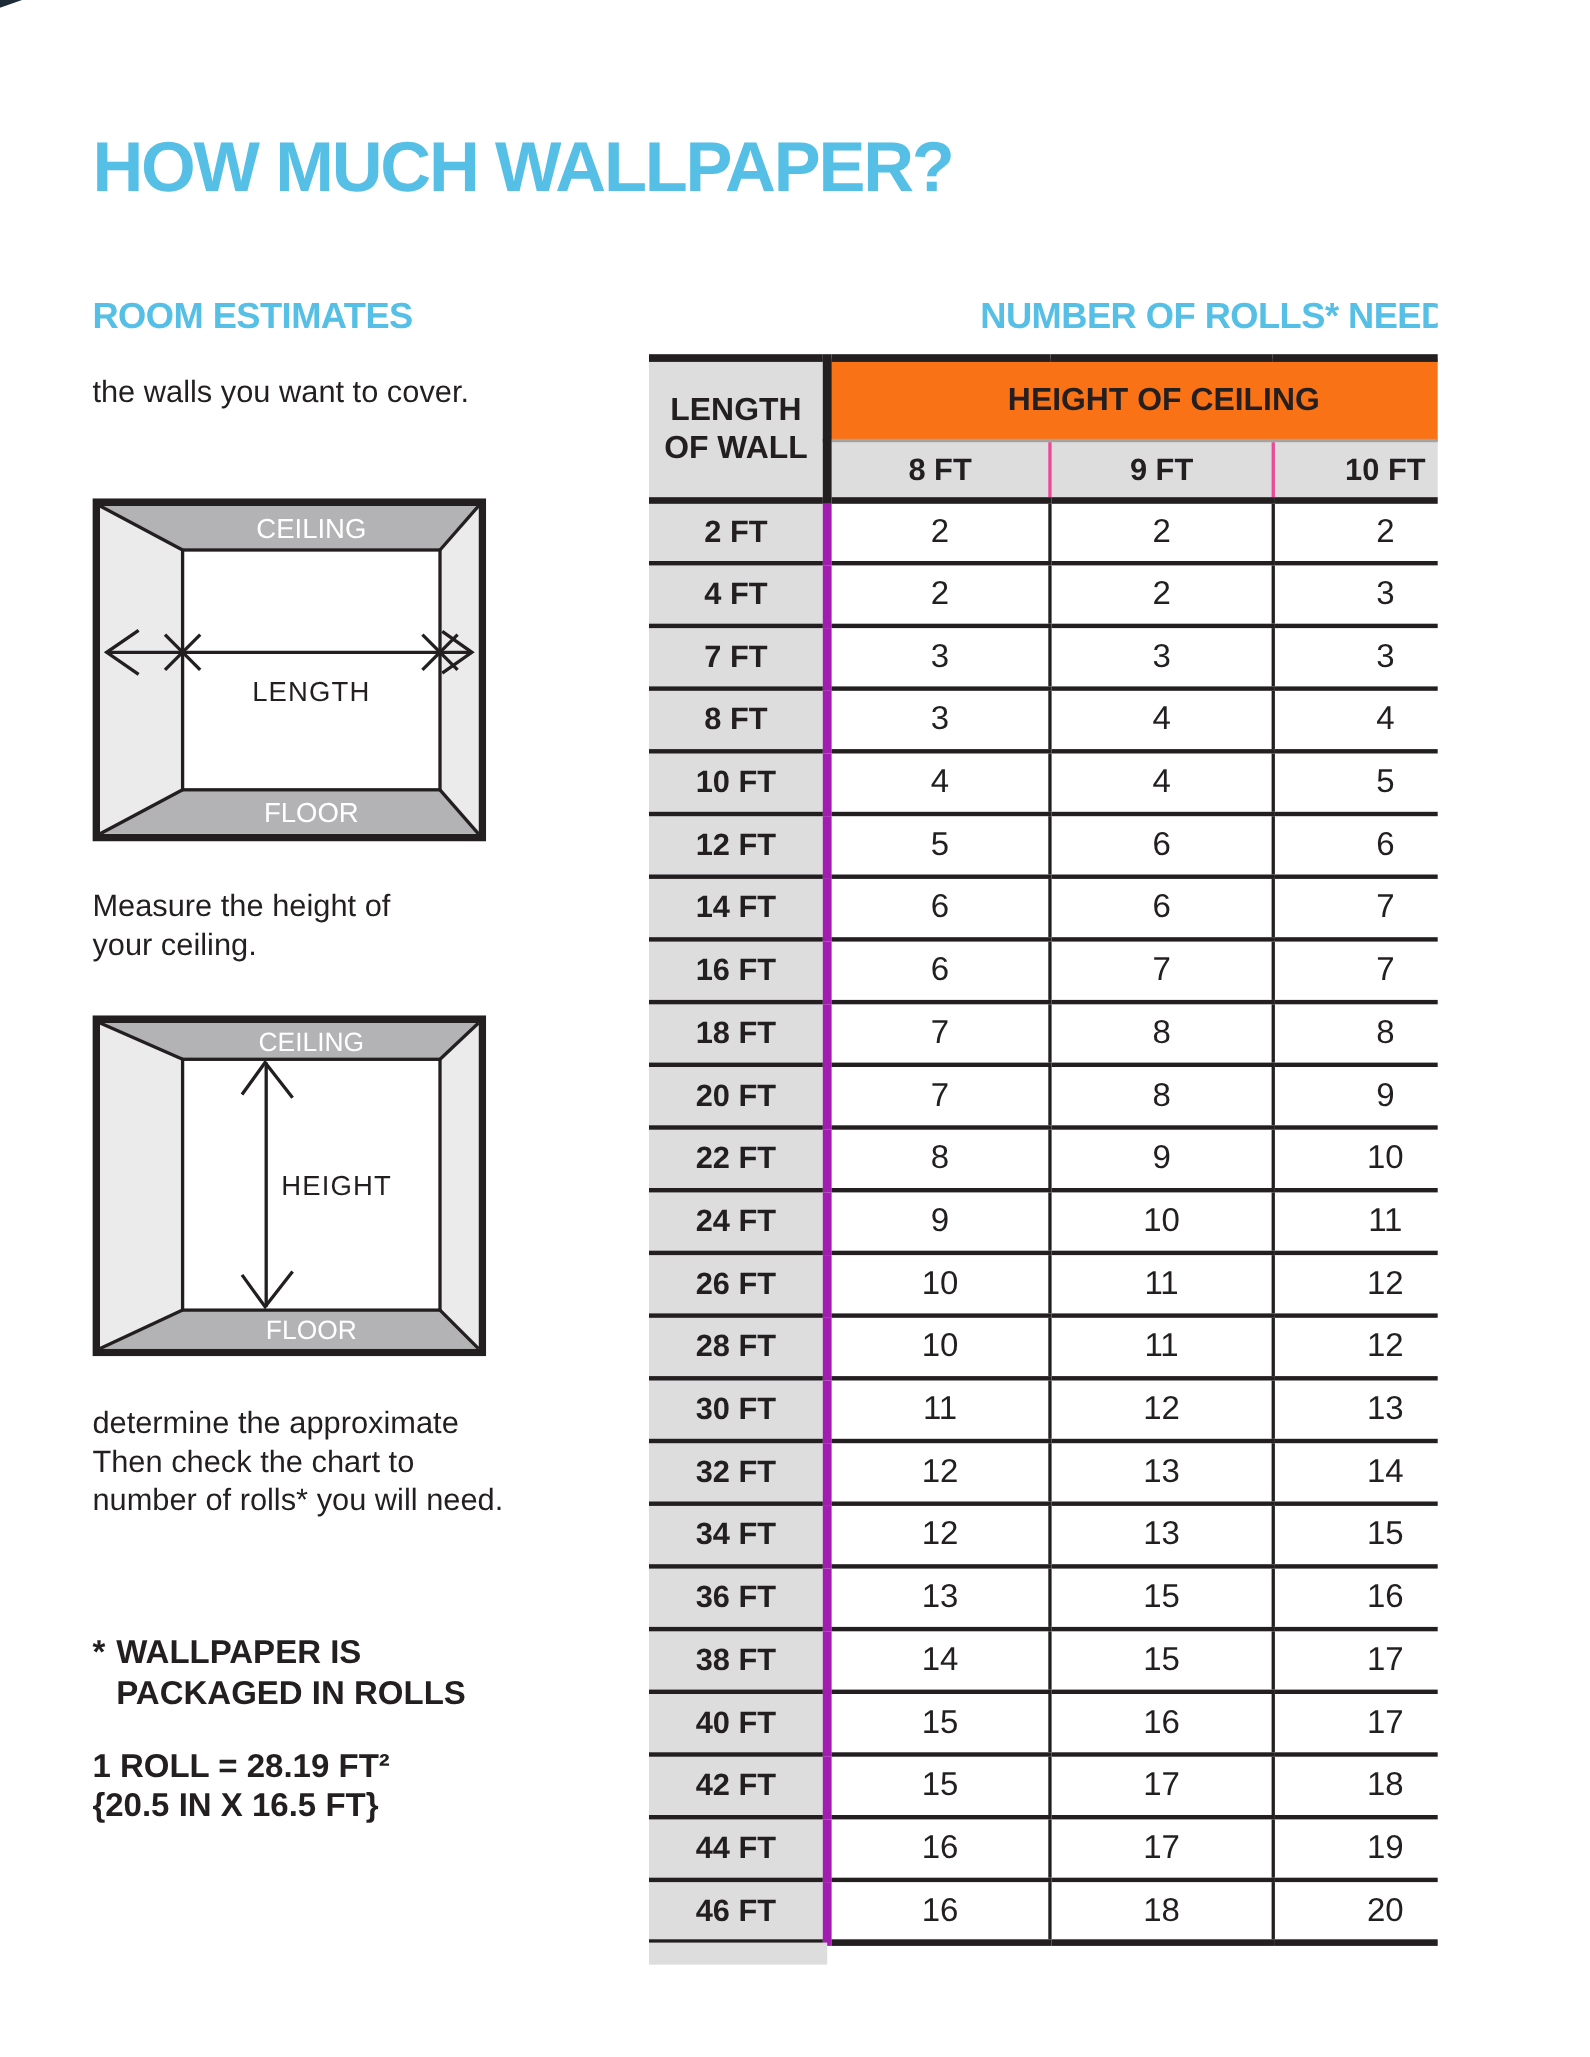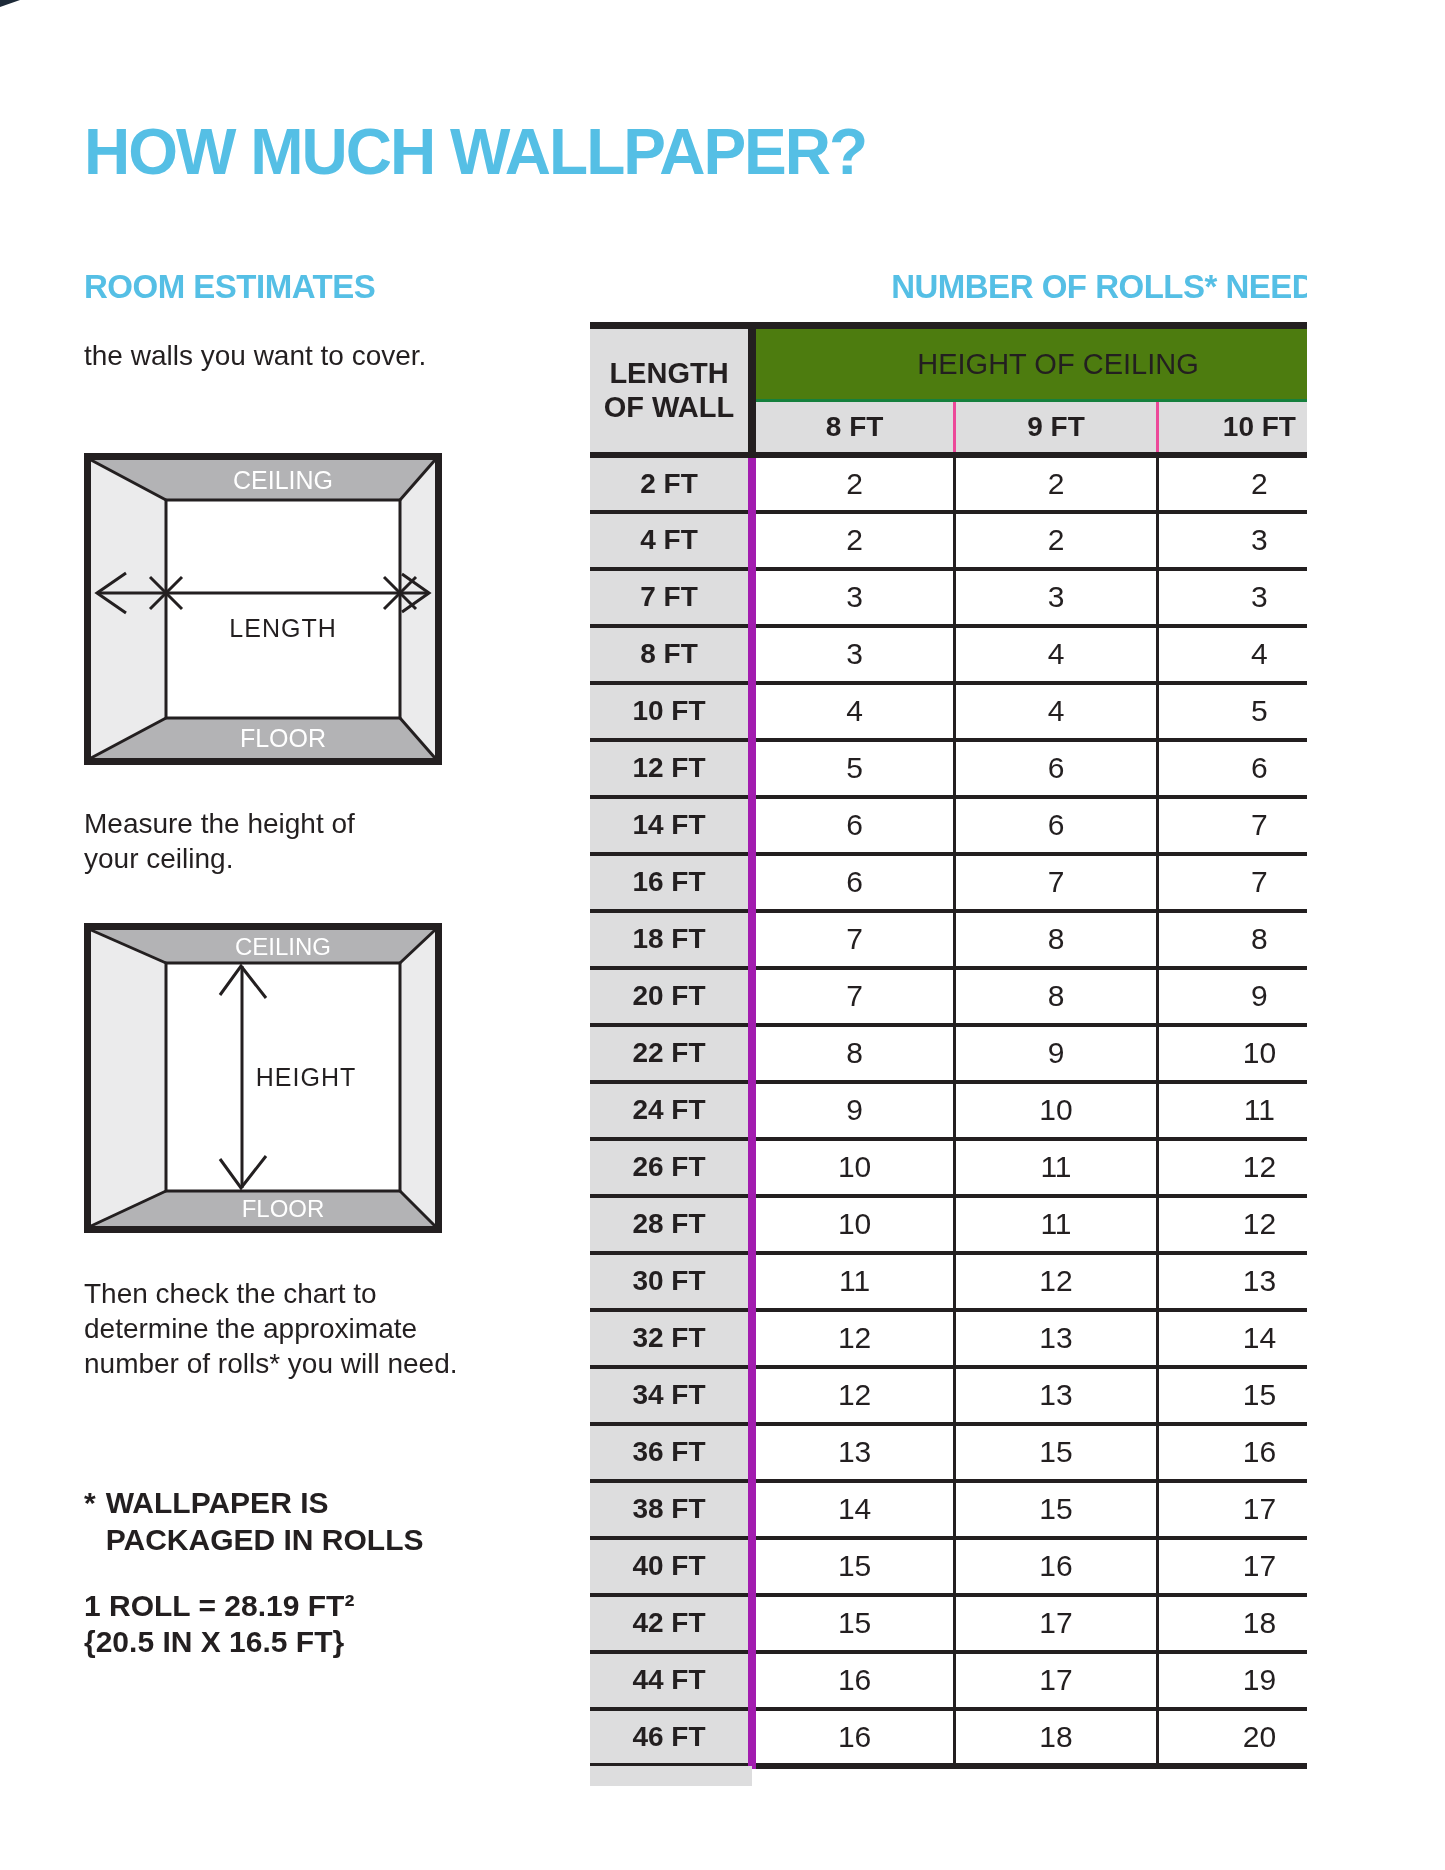--- a/index.html
+++ b/index.html
@@ -29,22 +29,22 @@
   .footnote{position:absolute;left:84px;top:1484px;font-size:30px;font-weight:bold;
         line-height:37px;display:flex;}
   .footnote .star{margin-right:10px;}
   .roll-info{position:absolute;left:84px;top:1588px;font-size:30px;font-weight:bold;line-height:36px;}
 
   table.rolls{position:absolute;left:590px;top:322px;width:770px;border-collapse:collapse;
         table-layout:fixed;border-top:7px solid #231F20;}
   table.rolls th,table.rolls td{padding:0;text-align:center;vertical-align:middle;box-sizing:border-box;}
   th.wall-col{width:162px;background:#DDDDDE;font-size:29px;font-weight:bold;line-height:34px;
         border-right:8px solid #231F20;border-bottom:6px solid #231F20;}
-  th.group-col{background:#4d7c0f;font-size:29px;font-weight:normal;height:75px;
-        border-bottom:3px solid #15803d;}
+  th.group-col{background:#f97316;font-size:29px;font-weight:bold;height:75px;
+        border-bottom:3px solid #a3a3a3;}
   tr.subhead th{background:#DDDDDE;font-size:28px;font-weight:bold;height:54px;
         border-bottom:6px solid #231F20;}
   tr.subhead th.sep{border-left:3px solid #ec4899;}
   tbody td{height:57px;border-bottom:4px solid #231F20;background:#ffffff;}
   tbody tr:last-child td{border-bottom:6px solid #231F20;}
   tbody td.lbl{background:#DDDDDE;font-size:28px;font-weight:bold;border-right:8px solid #a21caf;}
   tbody td.val{font-size:30px;}
   tbody td.val.sep{border-left:3px solid #231F20;}
   .gray-tail{position:absolute;left:590px;top:1766px;width:162px;height:20px;background:#DDDDDE;}
 
@@ -113,22 +113,22 @@
       <g stroke="#231F20" stroke-width="3" fill="none">
         <line x1="158" y1="43" x2="158" y2="265"></line>
         <polyline points="136,72 157,43 182,75"></polyline>
         <polyline points="136,236 157,265 182,233"></polyline>
       </g>
       <text x="222" y="163" text-anchor="middle" font-size="25" letter-spacing="1" fill="#231F20">HEIGHT</text>
     </svg>
   </div>
 
   <div class="body-text" id="para3">
+    <div>determine the approximate</div>
     <div>Then check the chart to</div>
-    <div>determine the approximate</div>
     <div>number of rolls* you will need.</div>
   </div>
 
   <div class="footnote">
     <span class="star">*</span>
     <span class="foot-lines">
       <span>WALLPAPER IS</span><br>
       <span>PACKAGED IN ROLLS</span>
     </span>
   </div>

